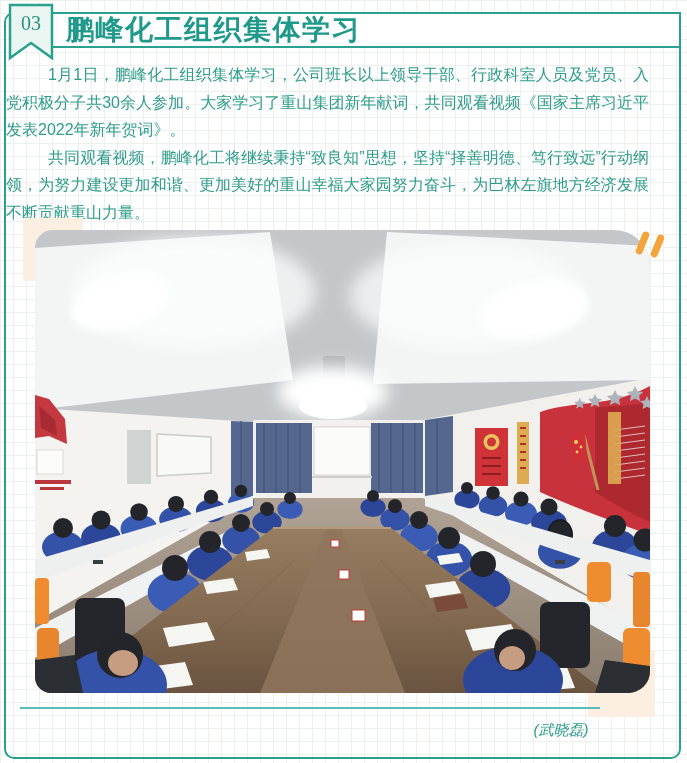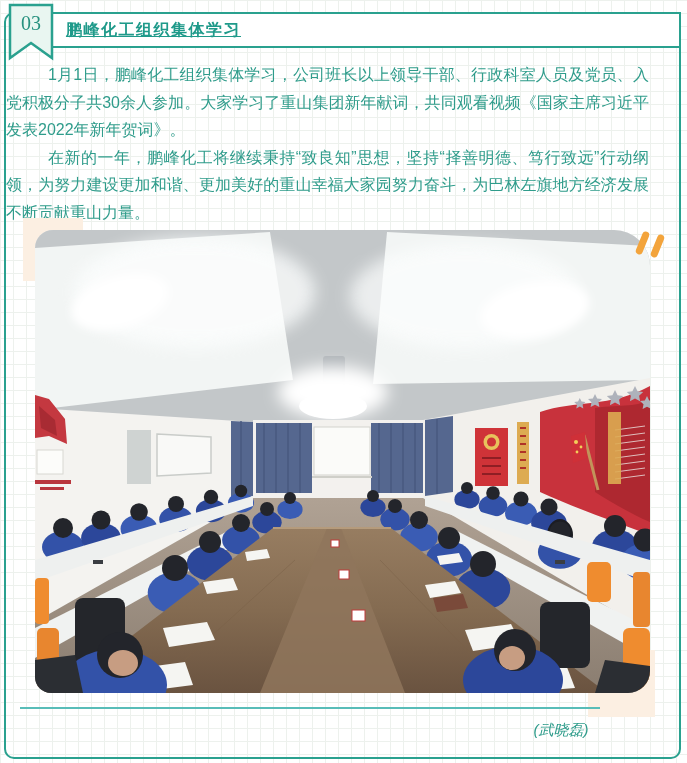--- a/index.html
+++ b/index.html
@@ -14,21 +14,21 @@
   }
   .frame{
     position:absolute;left:4px;top:12px;width:677px;height:747px;
     box-sizing:border-box;border:2px solid #2aa18f;border-radius:10px;
   }
   .title-bar{
     position:absolute;left:50px;top:12px;width:631px;height:36px;
     box-sizing:border-box;border:2px solid #2aa18f;background:#ffffff;
     display:flex;align-items:center;padding-left:14px;
   }
-  .title{font-size:16px;font-weight:bold;color:#1f9a8a;letter-spacing:1.5px;text-decoration:underline;}
+  .title{font-size:28px;font-weight:bold;color:#1f9a8a;letter-spacing:1.5px;}
   .badge{position:absolute;left:8px;top:3px;width:46px;height:58px;}
   .badge text{font-family:"Liberation Serif",serif;font-size:20px;fill:#27917f;}
   .body-text{
     position:absolute;left:6px;top:61px;width:643px;
     color:#2f9c8b;font-size:16px;line-height:27.5px;text-align:justify;
   }
   .body-text p{margin:0;text-indent:42px;}
   .deco-peach{position:absolute;background:#fcefe2;}
   .peach-tl{left:23px;top:218px;width:60px;height:63px;}
   .peach-br{left:588px;top:650px;width:67px;height:67px;}
@@ -54,21 +54,21 @@
     <span class="title">鹏峰化工组织集体学习</span>
   </div>
 
   <svg class="badge" viewBox="0 0 46 58">
     <path d="M2,2 H44 V55 L23,40 L2,55 Z" fill="#e9f6f1" stroke="#2aa18f" stroke-width="2.5"></path>
     <text x="23" y="27" text-anchor="middle">03</text>
   </svg>
 
   <div class="body-text">
     <p>1月1日，鹏峰化工组织集体学习，公司班长以上领导干部、行政科室人员及党员、入党积极分子共30余人参加。大家学习了重山集团新年献词，共同观看视频《国家主席习近平发表2022年新年贺词》。</p>
-    <p>在新的一年，鹏峰化工将继续秉持“致良知”思想，坚持“择善明德、笃行致远”行动纲领，为努力建设更加和谐、更加美好的重山幸福大家园努力奋斗，为巴林左旗地方经济发展不断贡献重山力量。</p>
+    <p>共同观看视频，鹏峰化工将继续秉持“致良知”思想，坚持“择善明德、笃行致远”行动纲领，为努力建设更加和谐、更加美好的重山幸福大家园努力奋斗，为巴林左旗地方经济发展不断贡献重山力量。</p>
   </div>
 
   <div class="deco-peach peach-tl"></div>
   <div class="deco-peach peach-br"></div>
 
   <div class="photo-wrap">
     <svg viewBox="0 0 615 463" preserveAspectRatio="none">
       <defs>
         <filter id="b8" x="-40%" y="-40%" width="180%" height="180%">
             <feGaussianBlur stdDeviation="8"></feGaussianBlur>

